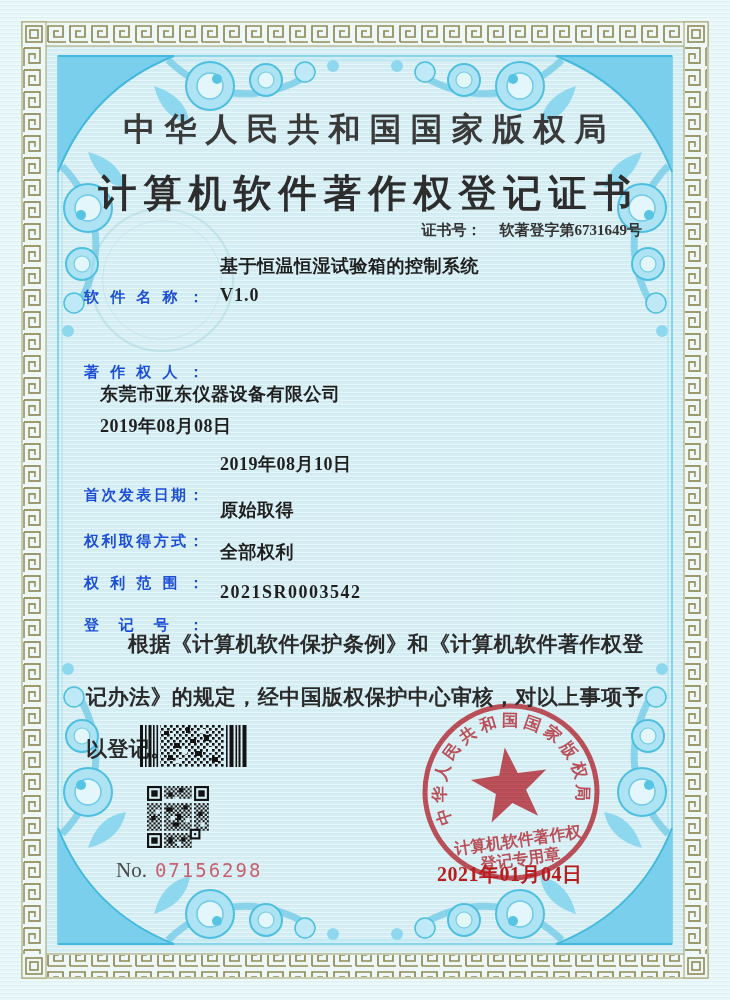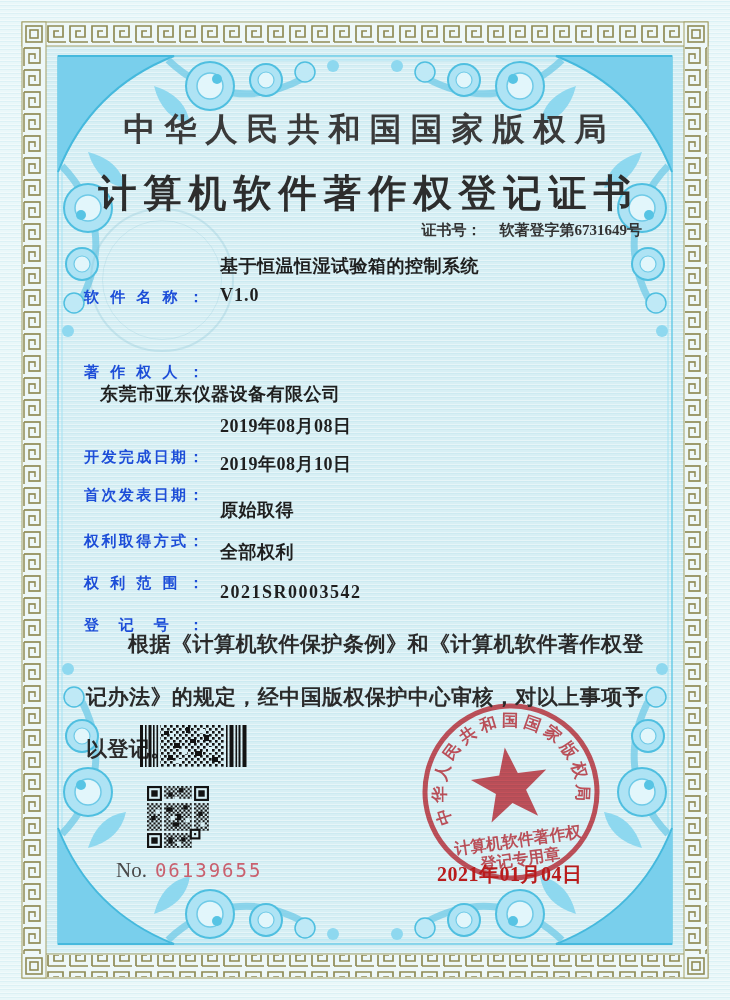--- a/index.html
+++ b/index.html
@@ -119,21 +119,20 @@
       <span class="fvalue">
         <span>基于恒温恒湿试验箱的控制系统</span>
         <span class="line2">V1.0</span>
       </span>
     </div>
     <div class="frow row-1">
       <span class="flabel">著作权人：</span>
       <span class="fvalue">东莞市亚东仪器设备有限公司</span>
     </div>
     <div class="frow row-2">
-      <span class="flabel">开发完成日期：</span>
       <span class="fvalue">2019年08月08日</span>
     </div>
     <div class="frow row-3">
       <span class="flabel">首次发表日期：</span>
       <span class="fvalue">2019年08月10日</span>
     </div>
     <div class="frow row-5">
       <span class="flabel">权利范围：</span>
       <span class="fvalue">全部权利</span>
     </div>
@@ -227,21 +226,21 @@
         <rect x="13" y="5" width="2" height="2" fill="#d7eff4"></rect>
           <rect x="18" y="15" width="2" height="2" fill="#d7eff4"></rect>
         <rect x="4" y="11" width="2" height="2" fill="#d7eff4"></rect>
           <rect x="11" y="14" width="2" height="2" fill="#d7eff4"></rect>
         <rect x="25" y="17" width="2" height="2" fill="#d7eff4"></rect>
           <rect x="14" y="26" width="2" height="2" fill="#d7eff4"></rect>
       </g>
     </svg>
 
     <div class="serial">
-      <span>No.</span><span class="num">06139655</span>
+      <span>No.</span><span class="num">07156298</span>
     </div>
 
     <div class="issue-date">2021年01月04日</div>
   </div>
 
   <svg class="seal" width="186" height="186" viewBox="0 0 186 186">
     <defs>
       <path id="arcPath" d="M33.2,120.9 A66,66 0 1 1 152.8,120.9" fill="none"></path>
     </defs>
     <g transform="rotate(-8 93 93)">

